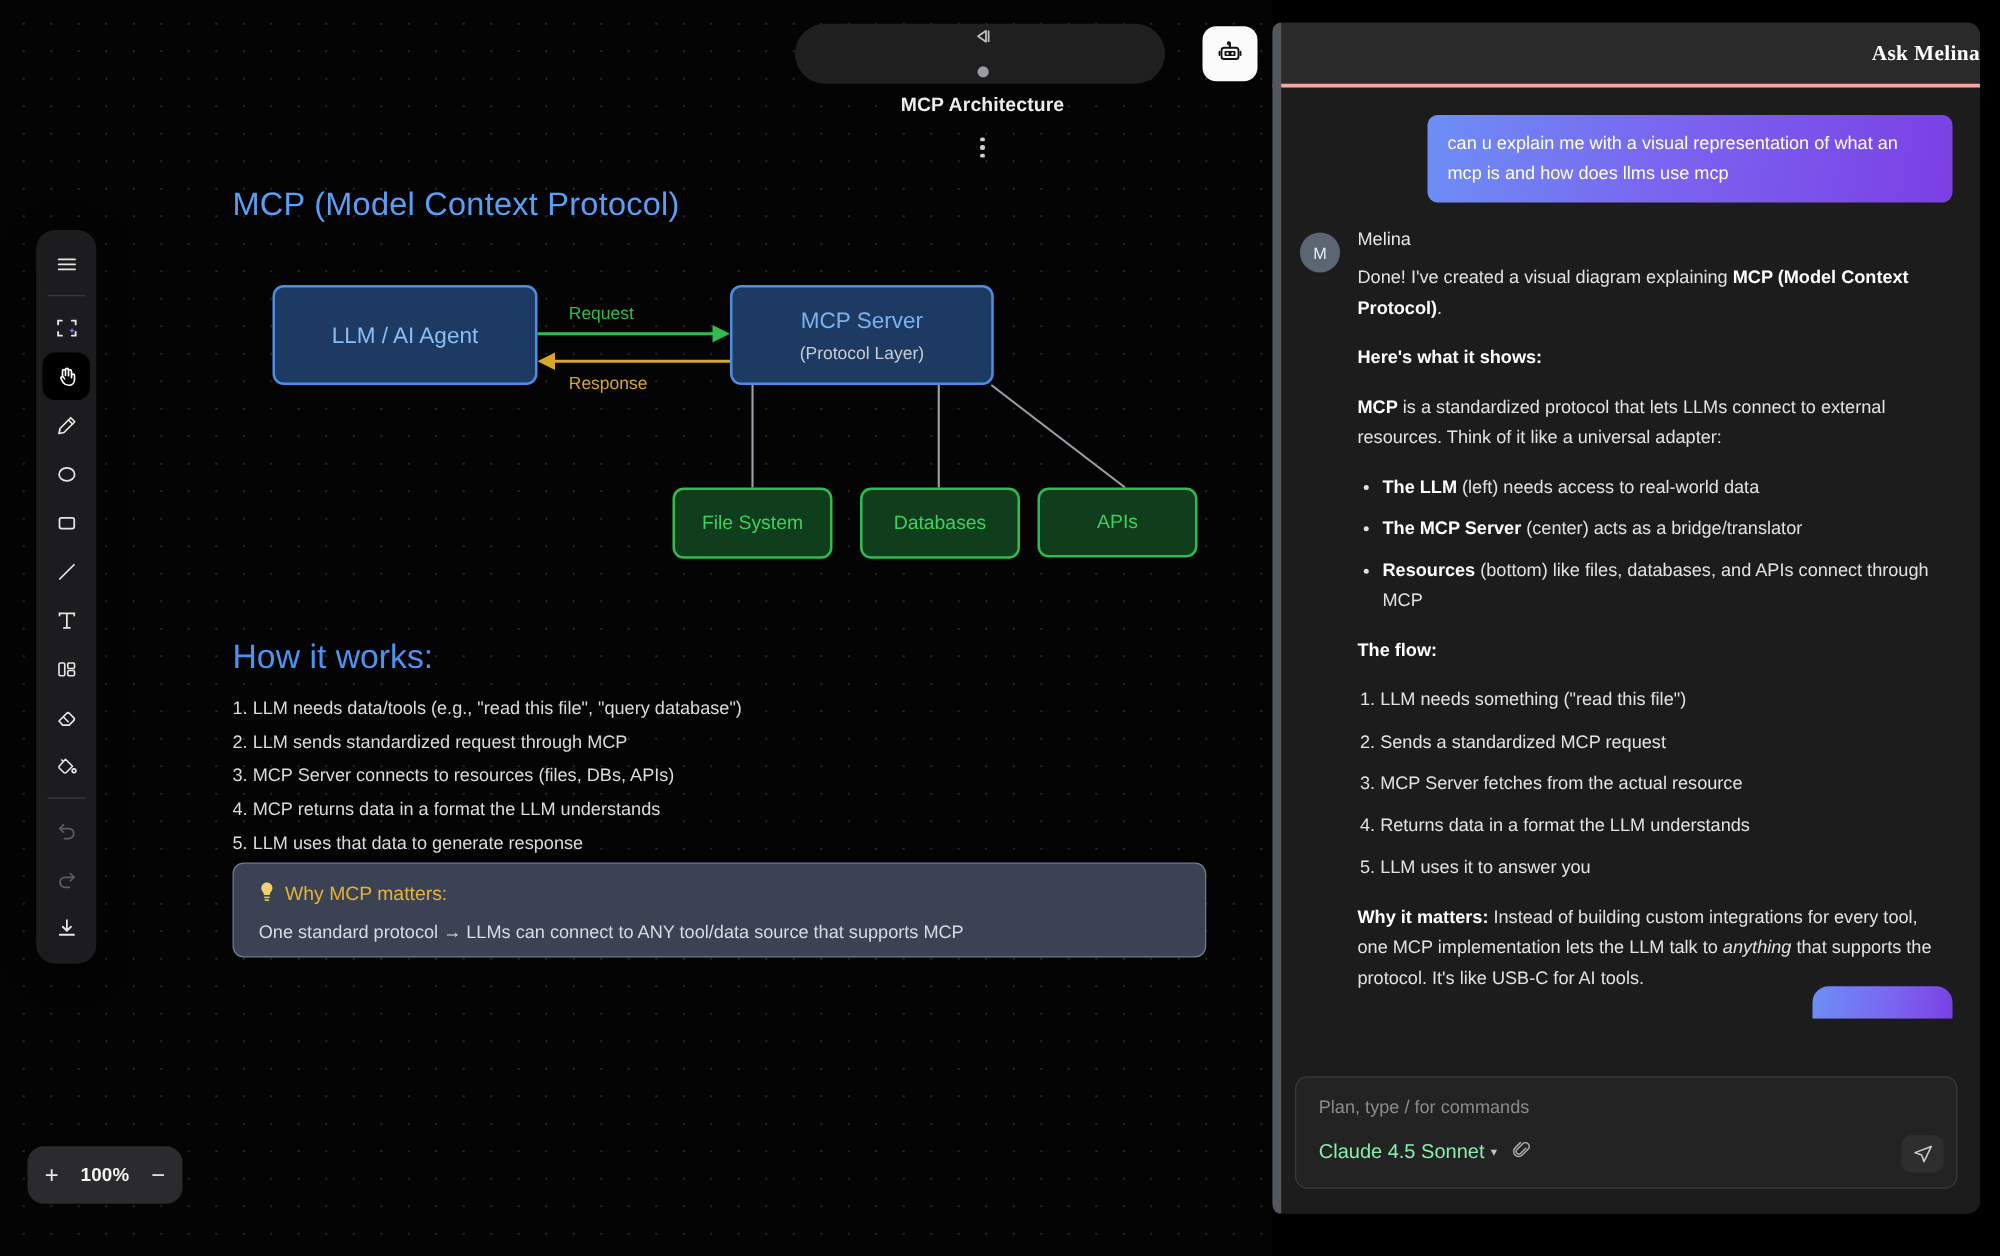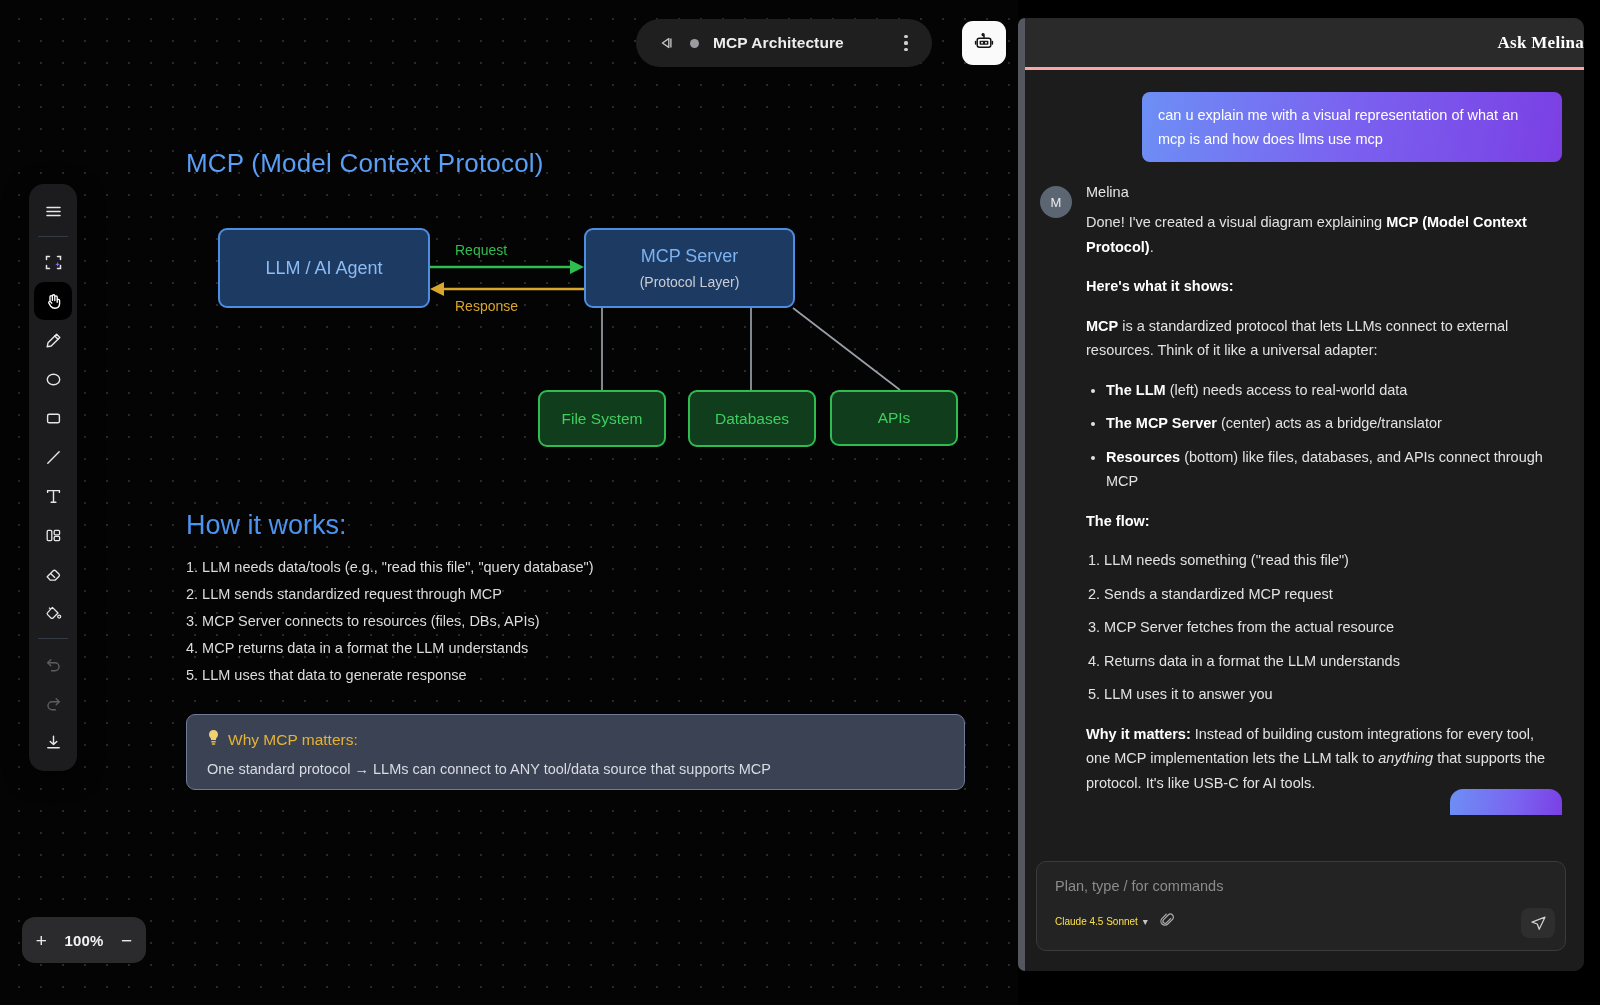--- a/index.html
+++ b/index.html
@@ -22,20 +22,21 @@
   }
 
   
   #titlebar {
     position: absolute; left: 636px; top: 19px;
     width: 296px; height: 48px;
     background: #1f1f1f; border-radius: 24px;
     display: flex; align-items: center; gap: 14px;
     padding: 0 16px 0 20px;
     z-index: 40;
+    flex-direction: column;
   }
   #titlebar .t-back { width: 20px; height: 20px; opacity: .85; flex: 0 0 auto; cursor: pointer; }
   #titlebar .t-dot {
     width: 9px; height: 9px; border-radius: 50%;
     background: #9b9ba0; flex: 0 0 auto;
   }
   #titlebar .t-name {
     flex: 1 1 auto; color: #ededed; font-size: 15.5px; font-weight: 700;
     letter-spacing: .1px; white-space: nowrap;
   }
@@ -112,21 +113,21 @@
     position: absolute; left: 186px; top: 510px;
     color: #4d93f0; font-size: 27px;
   }
   .steps { position: absolute; left: 186px; top: 554px; }
   .steps li {
     list-style: none; color: #dcdcdc; font-size: 14.5px;
     line-height: 27px; white-space: nowrap;
   }
 
   #callout {
-    position: absolute; left: 186px; top: 714px;
+    position: absolute; left: 186px; top: 690px;
     width: 779px; height: 76px;
     background: #3b4253; border: 1.5px solid #6f7c93; border-radius: 9px;
     padding: 14px 20px 0;
   }
   #callout .c-head { color: #e5b334; font-size: 15.5px; display: flex; align-items: center; gap: 8px; }
   #callout .c-body { color: #d7dbe2; font-size: 14.5px; margin-top: 11px; white-space: nowrap; }
 
   
   #chat {
     position: absolute; left: 1018px; top: 18px;
@@ -182,21 +183,21 @@
     border-radius: 13px 13px 0 0;
   }
 
   #chat-foot { flex: 0 0 auto; padding: 0 18px 20px; position: relative; z-index: 3; background: #1c1c1c; margin-top: 46px; }
   #composer {
     position: relative; height: 90px; border: 1px solid #3b3b3b;
     border-radius: 10px; background: #232323; padding: 16px 18px 0;
   }
   #composer .ph { color: #8b8b8b; font-size: 14.5px; }
   #composer .crow { display: flex; align-items: center; gap: 12px; margin-top: 18px; }
-  #composer .model { color: #fde047; font-size: 10px; cursor: pointer; }
+  #composer .model { color: #86efac; font-size: 16px; cursor: pointer; }
   #composer .chev { color: #c6c6c6; font-size: 10px; margin-left: -7px; cursor: pointer; }
   #composer .clip { cursor: pointer; opacity: .85; }
   #send-btn {
     position: absolute; right: 10px; bottom: 12px;
     width: 34px; height: 30px; border-radius: 8px; background: #2e2e2e;
     display: flex; align-items: center; justify-content: center; cursor: pointer;
   }
 </style>
 </head>
 <body>

